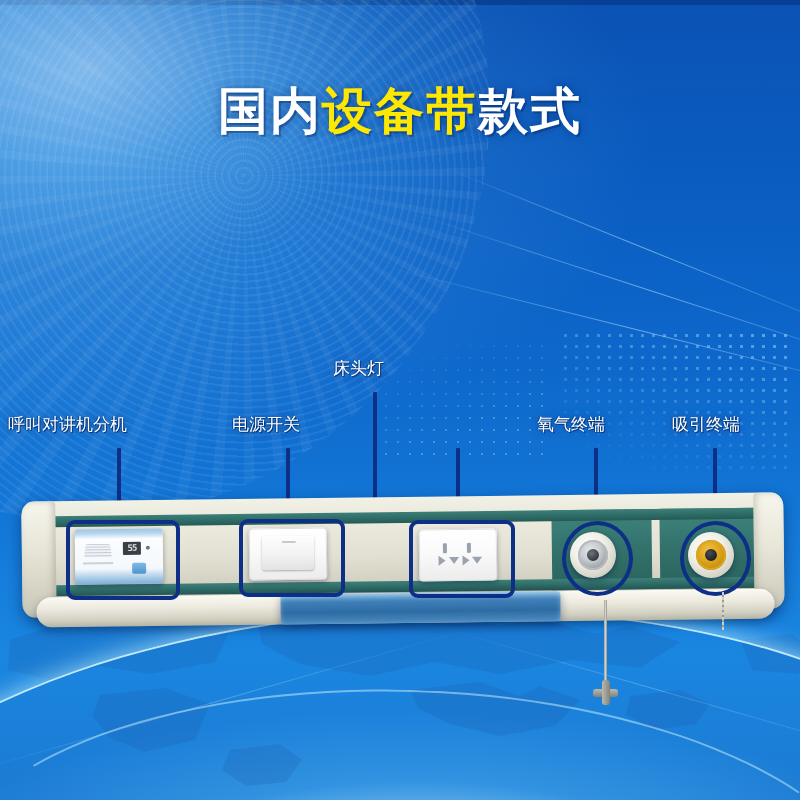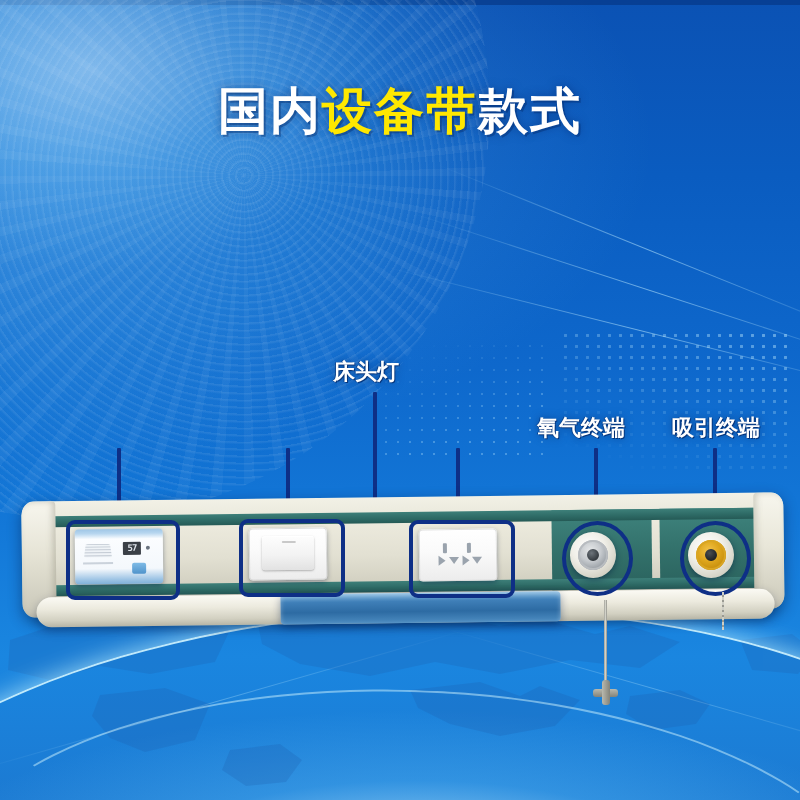--- a/index.html
+++ b/index.html
@@ -59,21 +59,21 @@
   .hl-line1{font-size:50px;font-weight:bold;letter-spacing:2px;line-height:1;
     text-shadow:0 0 10px rgba(0,40,110,.55), 2px 2px 0 rgba(0,35,95,.35);}
   .hl-w{color:#ffffff;}
   .hl-y{color:#ffe800;}
   .hl-line2{margin-top:26px;font-size:54px;font-weight:bold;line-height:1;letter-spacing:3px;}
   .hl2-inner{display:inline-block;}
   .hl-big{color:#ffe800;font-size:84px;font-weight:bold;margin-left:70px;vertical-align:-14px;
     text-shadow:0 0 14px rgba(0,40,110,.45);}
 
   
-  .lbl{position:absolute;color:#ffffff;font-weight:bold;font-size:22px;white-space:nowrap;
+  .lbl{position:absolute;color:#ffffff;font-weight:normal;font-size:17px;white-space:nowrap;
     text-shadow:1px 1px 0 rgba(5,45,110,.85), 0 0 9px rgba(5,45,110,.6), -1px 0 0 rgba(5,45,110,.6);}
   .lead{position:absolute;width:4px;background:#0e2f86;border-radius:1px;}
 
   
   .panel-wrap{position:absolute;left:22px;top:497px;width:762px;height:130px;
     transform:rotate(-0.7deg);}
   .panel{position:absolute;left:0;top:0;width:762px;height:116px;border-radius:12px/14px;
     background:linear-gradient(180deg,#f2f1e6 0%,#e9e8db 18%,#dcdacb 50%,#cfcdbe 78%,#bdbbad 100%);
     box-shadow:0 5px 14px rgba(0,20,60,.45);overflow:hidden;}
   .cap-l{position:absolute;left:0;top:0;width:34px;height:116px;border-radius:14px 4px 4px 14px;
@@ -189,20 +189,22 @@
 
   <div class="arc arc1"></div>
   <div class="arc arc2"></div>
   <div class="dots"></div>
   <div class="dots2"></div>
 
   <div class="headline">
     <div class="hl-line1"><span class="hl-w">国内</span><span class="hl-y">设备带</span><span class="hl-w">款式</span></div>
   </div>
 
+  <div class="lbl" style="left:8px;top:413px;">呼叫对讲机分机</div>
+  <div class="lbl" style="left:232px;top:413px;">电源开关</div>
   <div class="lbl" style="left:333px;top:357px;">床头灯</div>
   <div class="lbl" style="left:672px;top:413px;">吸引终端</div>
   <div class="lbl" style="left:537px;top:413px;">氧气终端</div>
 
   <div class="lead" style="left:117px;top:448px;height:82px;"></div>
   <div class="lead" style="left:286px;top:448px;height:82px;"></div>
   <div class="lead" style="left:373px;top:392px;height:210px;"></div>
   <div class="lead" style="left:456px;top:448px;height:82px;"></div>
   <div class="lead" style="left:594px;top:448px;height:86px;"></div>
   <div class="lead" style="left:713px;top:448px;height:86px;"></div>
@@ -216,21 +218,21 @@
       <div class="stripe stripe-bot"></div>
       <div class="cap-l"></div>
       <div class="cap-r"></div>
     </div>
     <div class="rail"></div>
     <div class="lamp"></div>
   </div>
 
   <div class="intercom">
     <div class="ic-grille"></div>
-    <div class="ic-disp">57</div>
+    <div class="ic-disp">55</div>
     <div class="ic-led"></div>
     <div class="ic-line"></div>
     <div class="ic-btn"></div>
   </div>
   <div class="hl-box" style="left:66px;top:520px;width:106px;height:72px;"></div>
 
   <div class="switch">
     <div class="sw-rocker">
       <div class="sw-mark"></div>
     </div>

